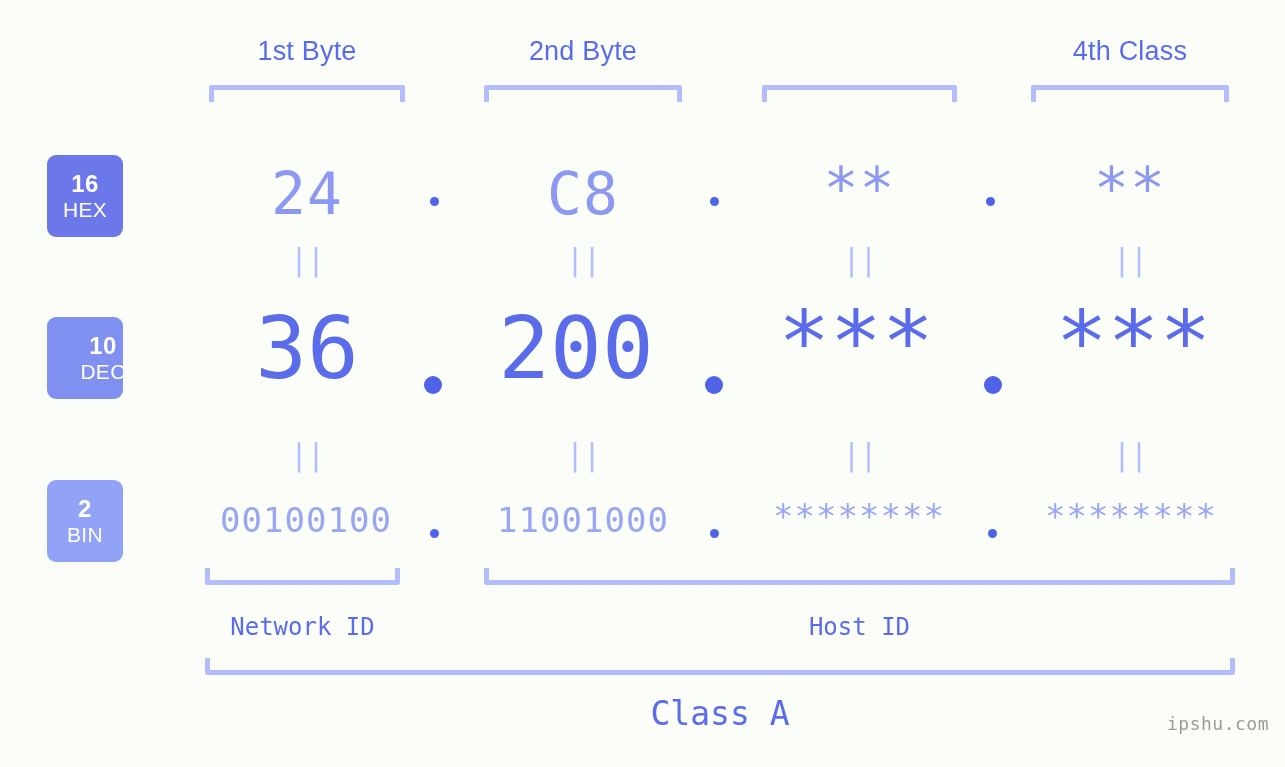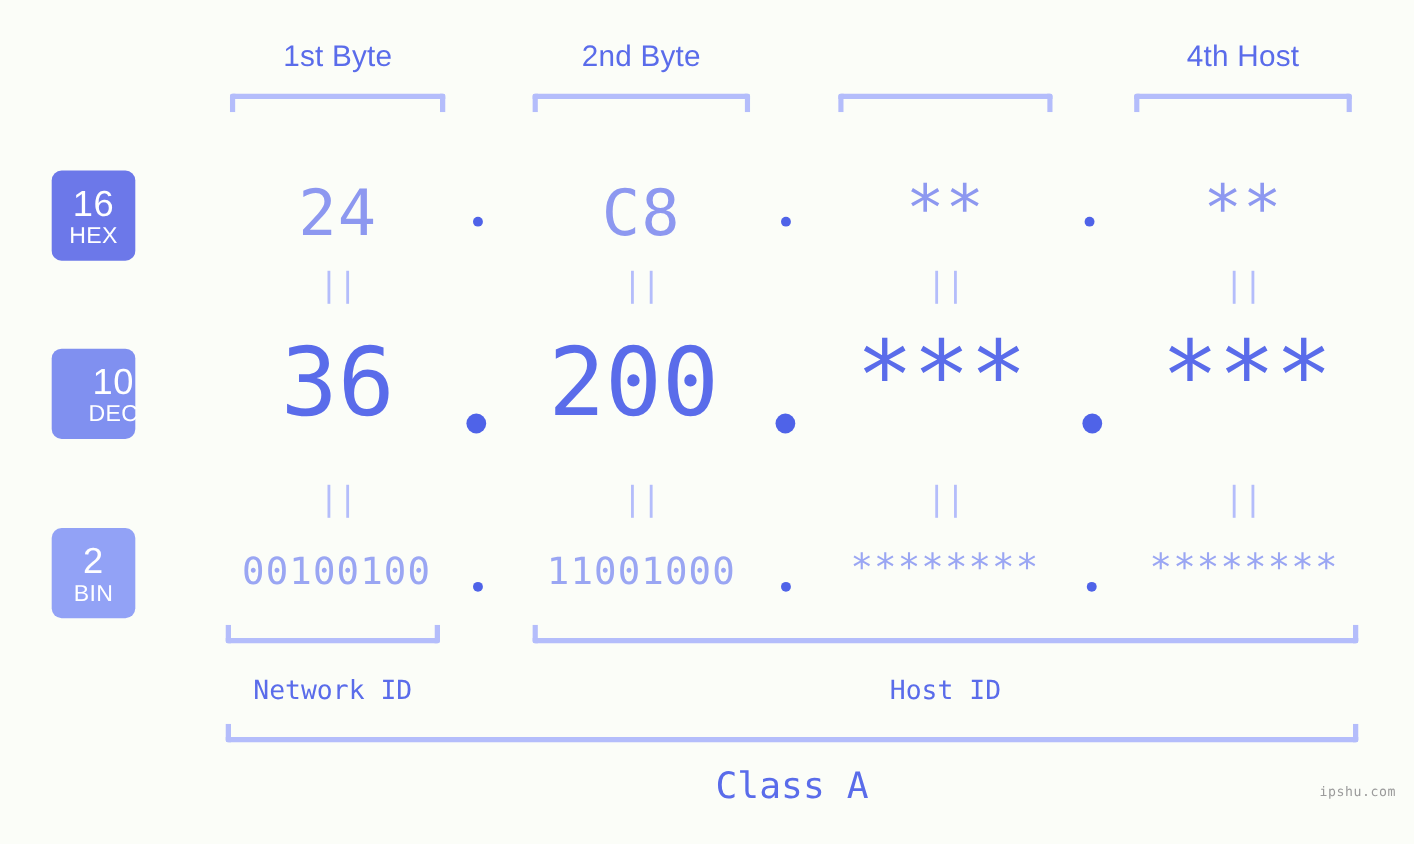--- a/index.html
+++ b/index.html
@@ -49,22 +49,22 @@
     height: 82px;
     border-radius: 9px;
     color: #ffffff;
     display: flex;
     flex-direction: column;
     align-items: center;
     justify-content: center;
     line-height: 1;
   }
   .badge .num {
-    font-size: 33px;
-    font-weight: 400;
+    font-size: 24px;
+    font-weight: 700;
     letter-spacing: .5px;
   }
   .badge .nm {
     font-size: 21px;
     font-weight: 400;
     margin-top: 3px;
     letter-spacing: .3px;
   }
   .badge-hex { background: #6c78e9; top: 155px; left: 47px; }
   .badge-dec { background: #8090f0; top: 317px; left: 47px; padding-left: 36px; }
@@ -116,32 +116,32 @@
     font-family: "DejaVu Sans Mono", monospace;
     font-size: 33px;
     white-space: nowrap;
   }
   .watermark {
     position: absolute;
     right: 16px;
     top: 713px;
     color: #9b9b9b;
     font-family: "DejaVu Sans Mono", monospace;
-    font-size: 12px;
+    font-size: 18px;
     letter-spacing: .5px;
   }
 </style>
 </head>
 <body>
 
 <div id="page">
 
   <div class="byte-label" style="left:209px; top:36px; width:196px;">1st Byte</div>
   <div class="byte-label" style="left:484px; top:36px; width:198px;">2nd Byte</div>
-  <div class="byte-label" style="left:1031px; top:36px; width:198px;">4th Host</div>
+  <div class="byte-label" style="left:1031px; top:36px; width:198px;">4th Class</div>
 
   <div class="bracket-top" style="left:209px; top:85px; width:196px;"></div>
   <div class="bracket-top" style="left:484px; top:85px; width:198px;"></div>
   <div class="bracket-top" style="left:762px; top:85px; width:195px;"></div>
   <div class="bracket-top" style="left:1031px; top:85px; width:198px;"></div>
 
   <div class="badge badge-hex">
     <span class="num">16</span>
     <span class="nm">HEX</span>
   </div>

